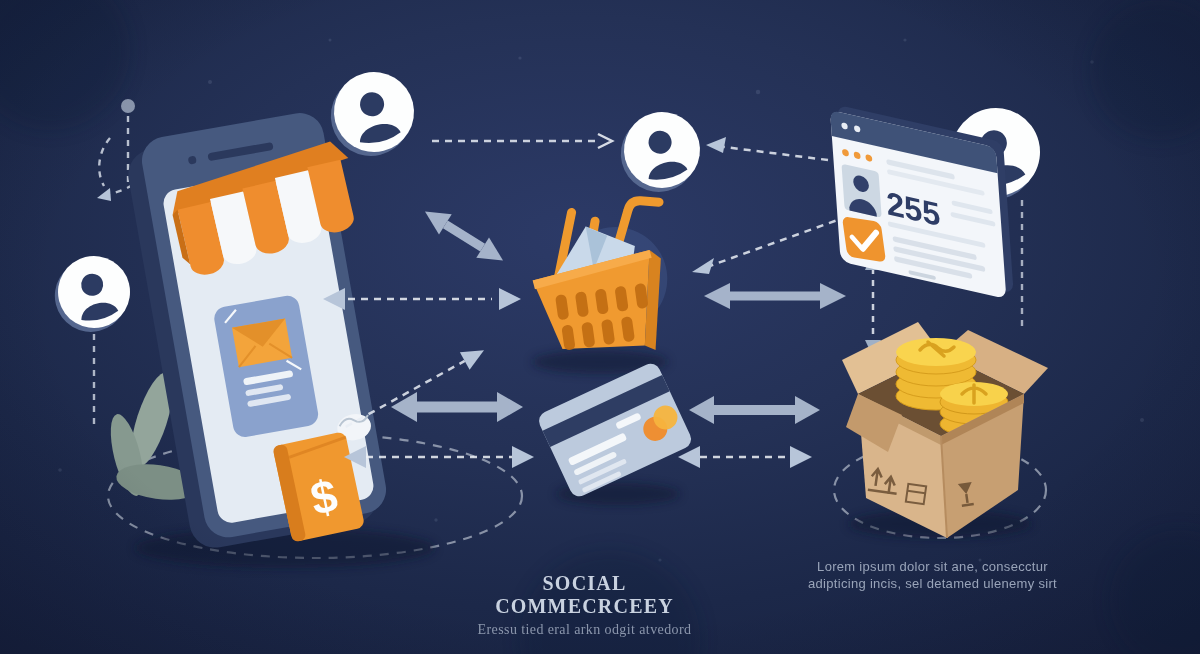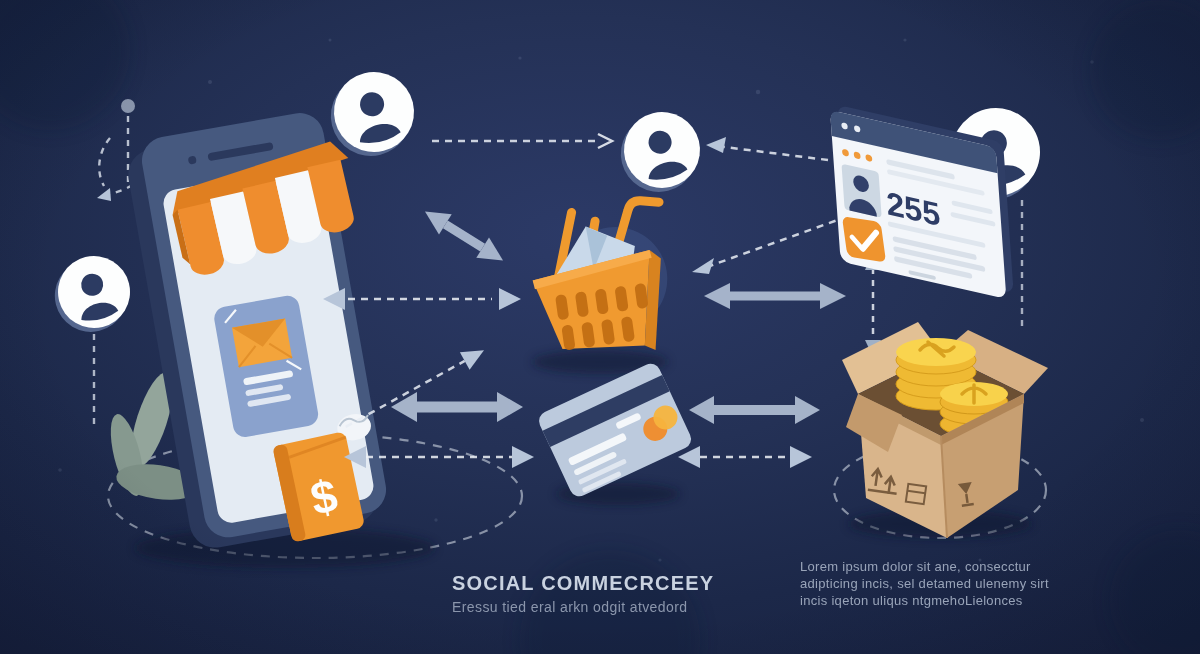--- a/index.html
+++ b/index.html
@@ -7,25 +7,25 @@
     position:relative;width:1200px;height:654px;overflow:hidden;
     font-family:"Liberation Sans",sans-serif;
     background:radial-gradient(ellipse 900px 520px at 48% 36%, #2c3a67 0%, #243156 42%, #1c2849 72%, #182241 100%);
   }
   .stage::after{
     content:"";position:absolute;inset:0;pointer-events:none;
     background:radial-gradient(ellipse 1000px 600px at 50% 45%, rgba(0,0,0,0) 55%, rgba(9,14,32,.45) 100%);
   }
   svg{position:absolute;left:0;top:0;}
   svg text{font-family:"Liberation Sans",sans-serif;}
-  .caption{position:absolute;text-align:left;z-index:5;}
+  .caption{position:absolute;text-align:center;z-index:5;}
   .cap-title{font-weight:bold;font-size:20px;letter-spacing:1.2px;color:#c9d2e0;}
   .cap-sub{font-size:14px;letter-spacing:.4px;color:#8b96ac;margin-top:4px;}
   .caption-left{left:118px;top:572px;width:340px;}
-  .caption-center{left:452px;top:572px;width:265px;}
+  .caption-center{left:452px;top:572px;width:265px;font-family:Liberation Serif, serif;}
   .caption-right{left:800px;top:558px;width:265px;}
   .cap-line{font-size:13px;line-height:17px;color:#99a4b9;letter-spacing:.3px;}
 </style>
 </head>
 <body>
 
 <div class="stage">
 
 <svg width="1200" height="654" viewBox="0 0 1200 654">
   <defs>
@@ -330,16 +330,15 @@
   </g>
 </svg>
 
 <div class="caption caption-center">
   <div class="cap-title">SOCIAL COMMECRCEEY</div>
   <div class="cap-sub">Eressu tied eral arkn odgit atvedord</div>
 </div>
 <div class="caption caption-right">
   <div class="cap-line">Lorem ipsum dolor sit ane, consecctur</div>
   <div class="cap-line">adipticing incis, sel detamed ulenemy sirt</div>
-  <div class="cap-line">incis iqeton uliqus ntgmehoLielonces</div>
 </div>
 
 </div>
 
 </body></html>

